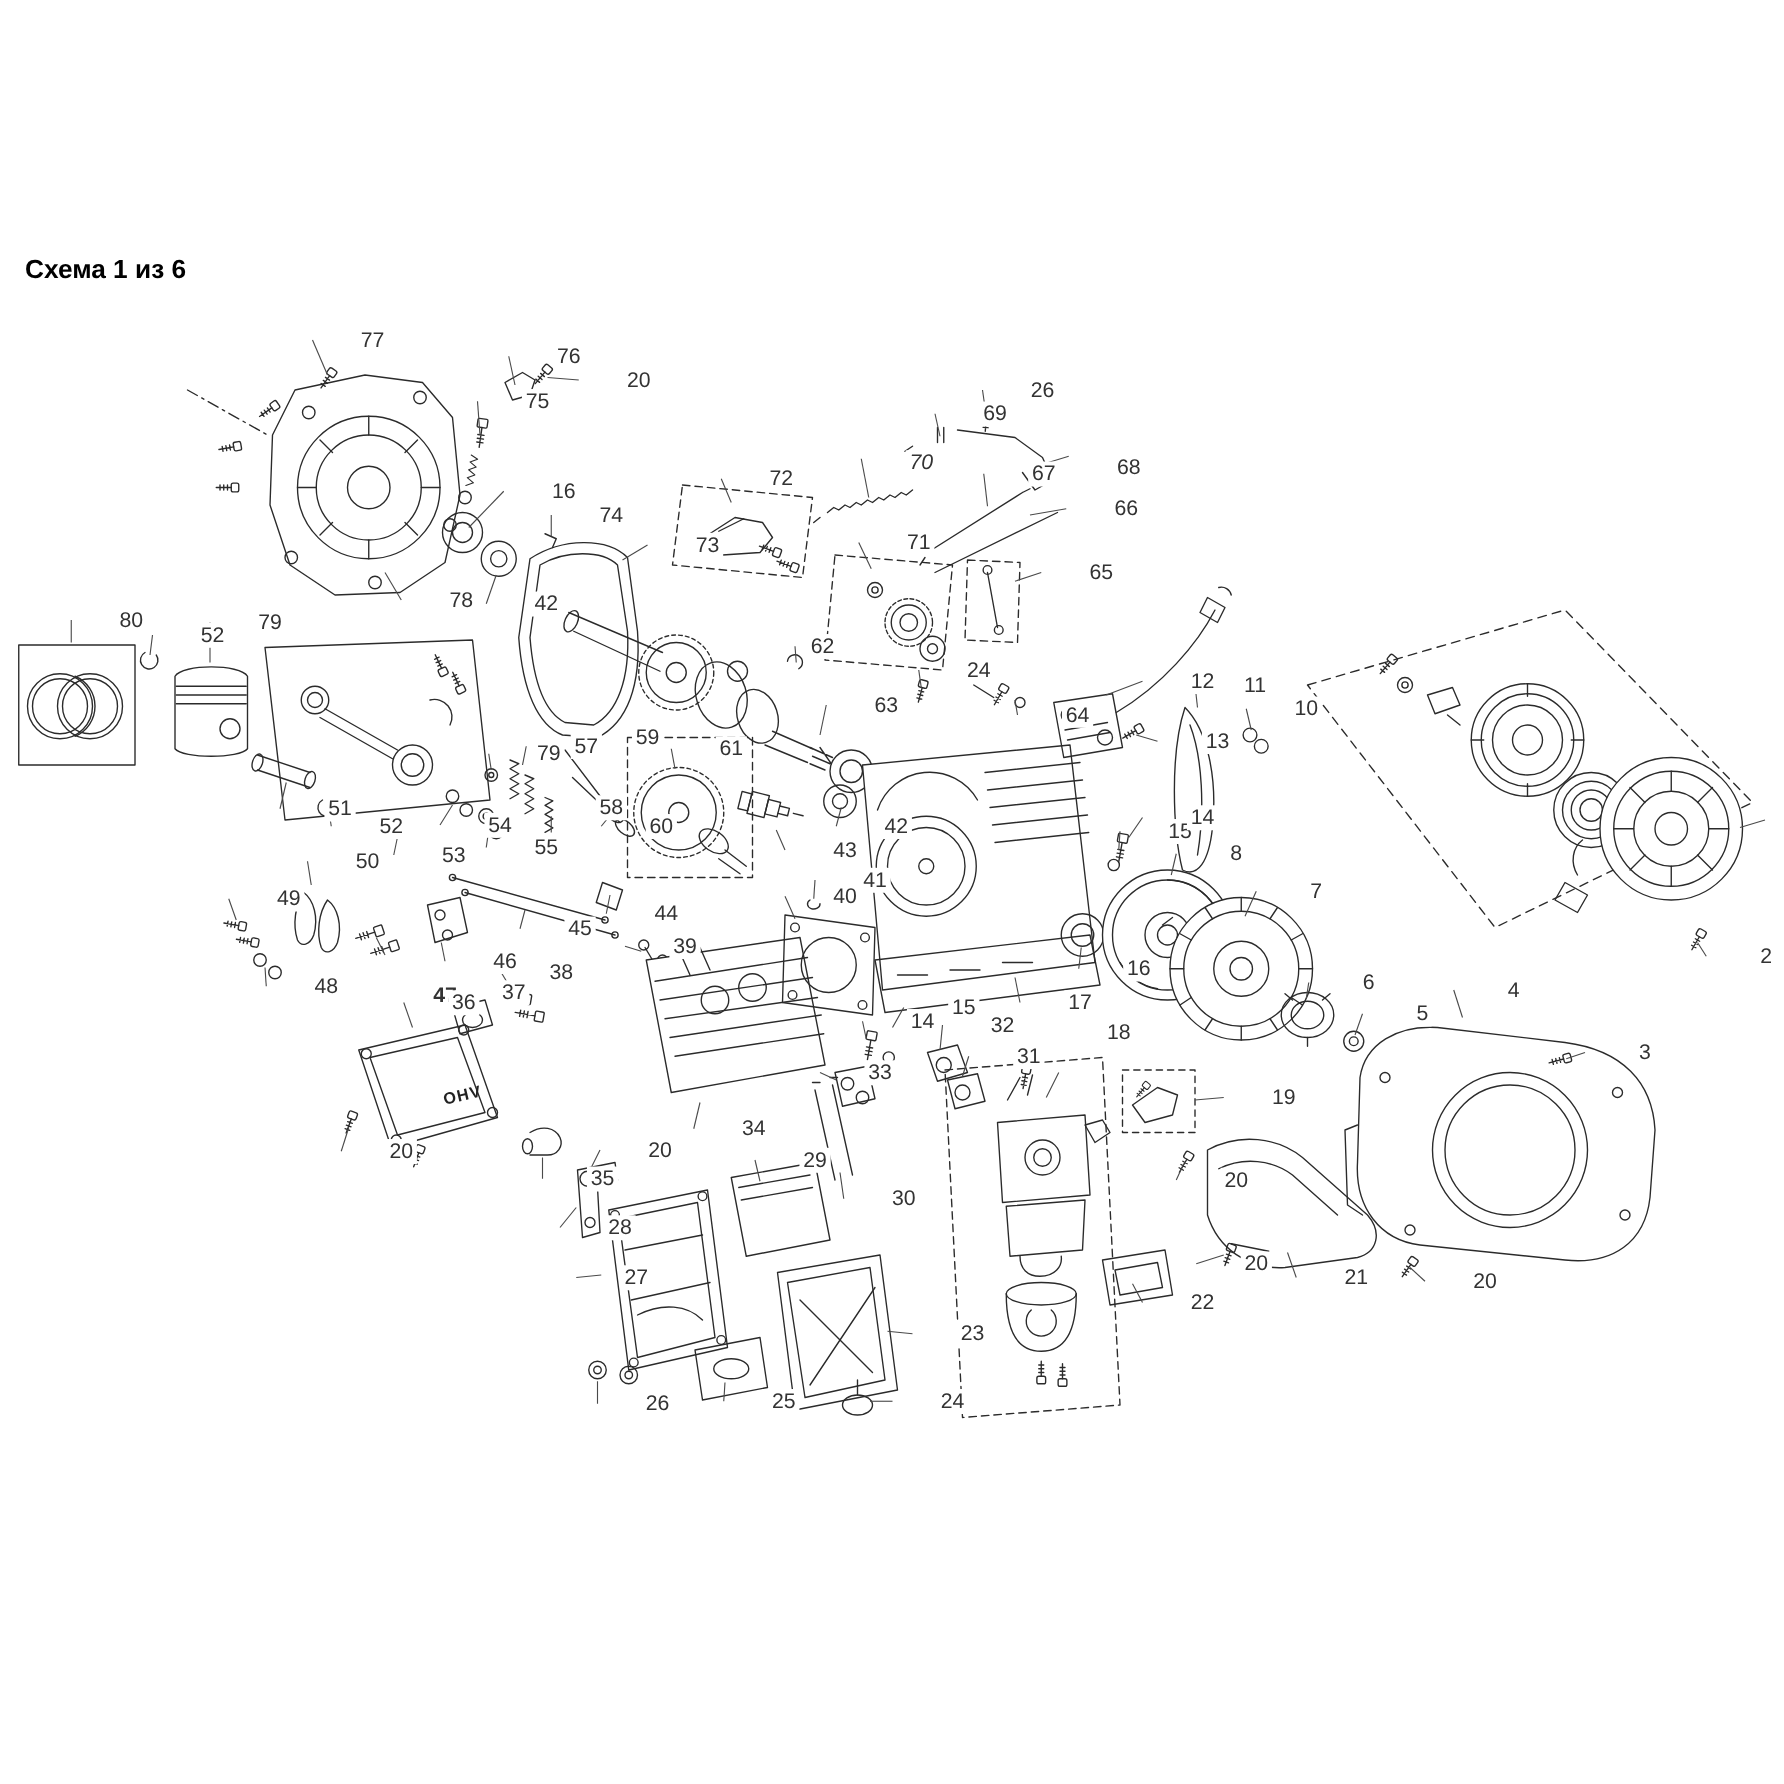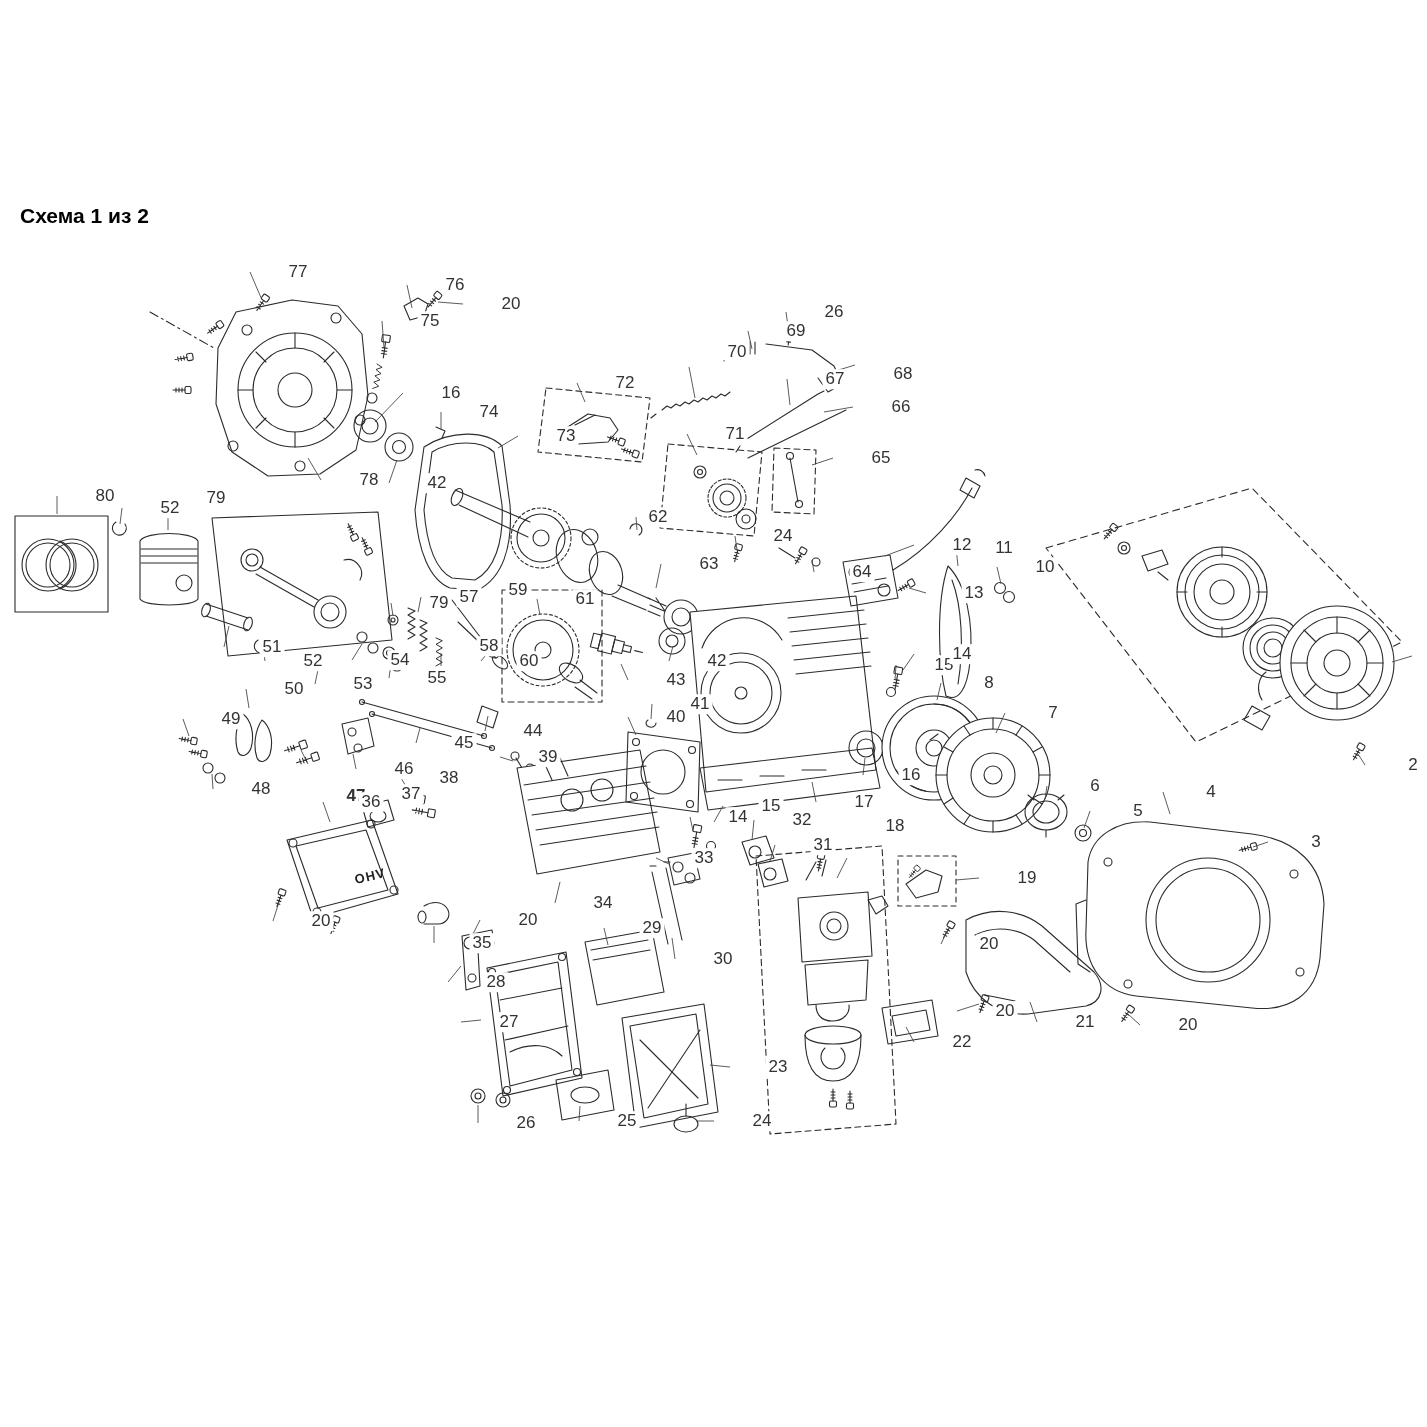--- a/index.html
+++ b/index.html
@@ -556,21 +556,21 @@
       <line x1="714" y1="1121" x2="696" y2="1121"></line>
     </svg>
 
   <div id="labels">
       <div class="lbl" style="left: 250px; top: 272px;">77</div>
       <div class="lbl" style="left: 407px; top: 285px;">76</div>
       <div class="lbl" style="left: 463px; top: 304px;">20</div>
       <div class="lbl" style="left: 382px; top: 321px; text-align: right;">75</div>
       <div class="lbl" style="left: 786px; top: 312px;">26</div>
       <div class="lbl" style="left: 748px; top: 331px;">69</div>
-      <div class="lbl" style="left: 689px; top: 352px;">70</div>
+      <div class="lbl" style="left: 689px; top: 370px; font-style: italic;">70</div>
       <div class="lbl" style="left: 855px; top: 374px;">68</div>
       <div class="lbl" style="left: 787px; top: 379px;">67</div>
       <div class="lbl" style="left: 403px; top: 393px;">16</div>
       <div class="lbl" style="left: 577px; top: 383px;">72</div>
       <div class="lbl" style="left: 441px; top: 412px;">74</div>
       <div class="lbl" style="left: 853px; top: 407px;">66</div>
       <div class="lbl" style="left: 518px; top: 436px;">73</div>
       <div class="lbl" style="left: 687px; top: 434px;">71</div>
       <div class="lbl" style="left: 833px; top: 458px;">65</div>
       <div class="lbl" style="left: 321px; top: 480px;">78</div>
@@ -644,14 +644,14 @@
       <div class="lbl" style="left: 957px; top: 1011px;">20</div>
       <div class="lbl" style="left: 1140px; top: 1025px;">20</div>
       <div class="lbl" style="left: 461px; top: 1022px;">27</div>
       <div class="lbl" style="left: 730px; top: 1067px;">23</div>
       <div class="lbl" style="left: 478px; top: 1123px;">26</div>
       <div class="lbl" style="left: 579px; top: 1121px;">25</div>
       <div class="lbl" style="left: 714px; top: 1121px;">24</div>
       <div class="emb" style="left: 322px; top: 876px; transform: translate(-50%, -50%) rotate(-13deg);">OHV</div>
     </div>
 
-  <div id="title">Схема 1 из 2</div>
+  <div id="title">Схема 1 из 6</div>
 </div>
 
 </body></html>

